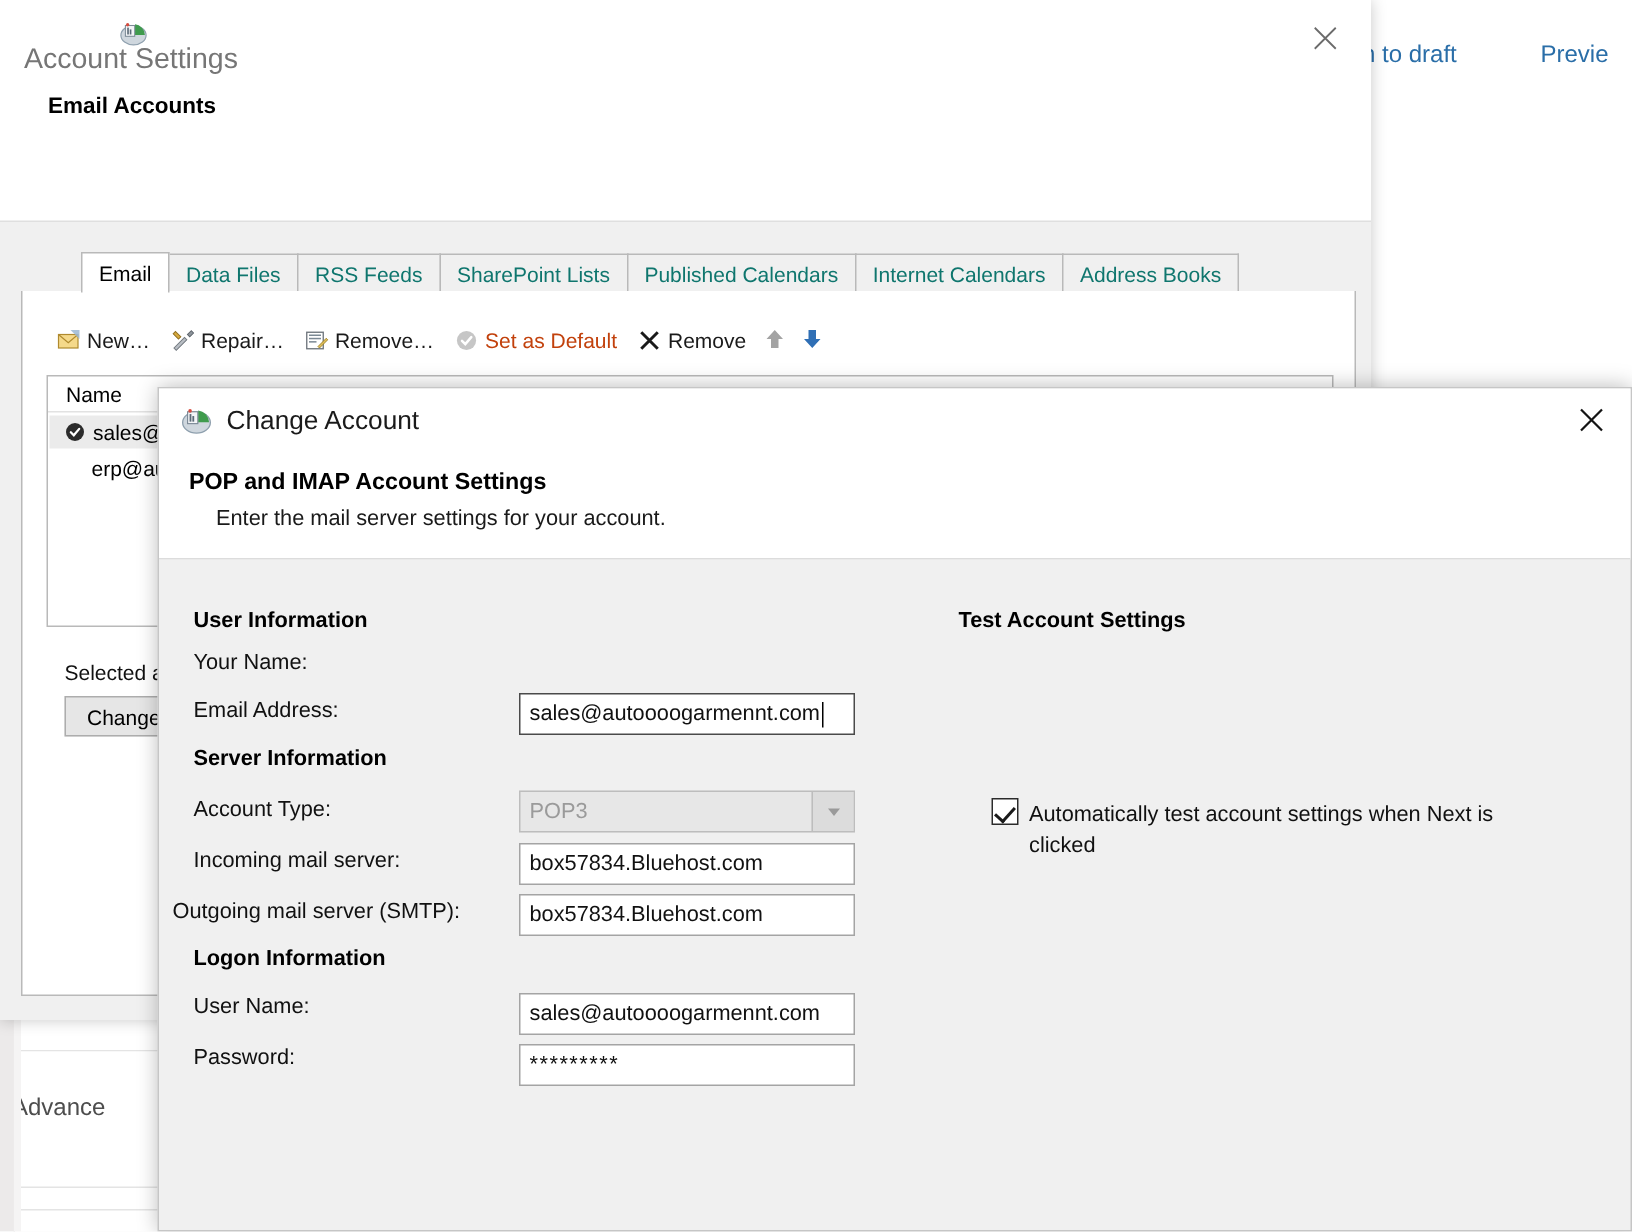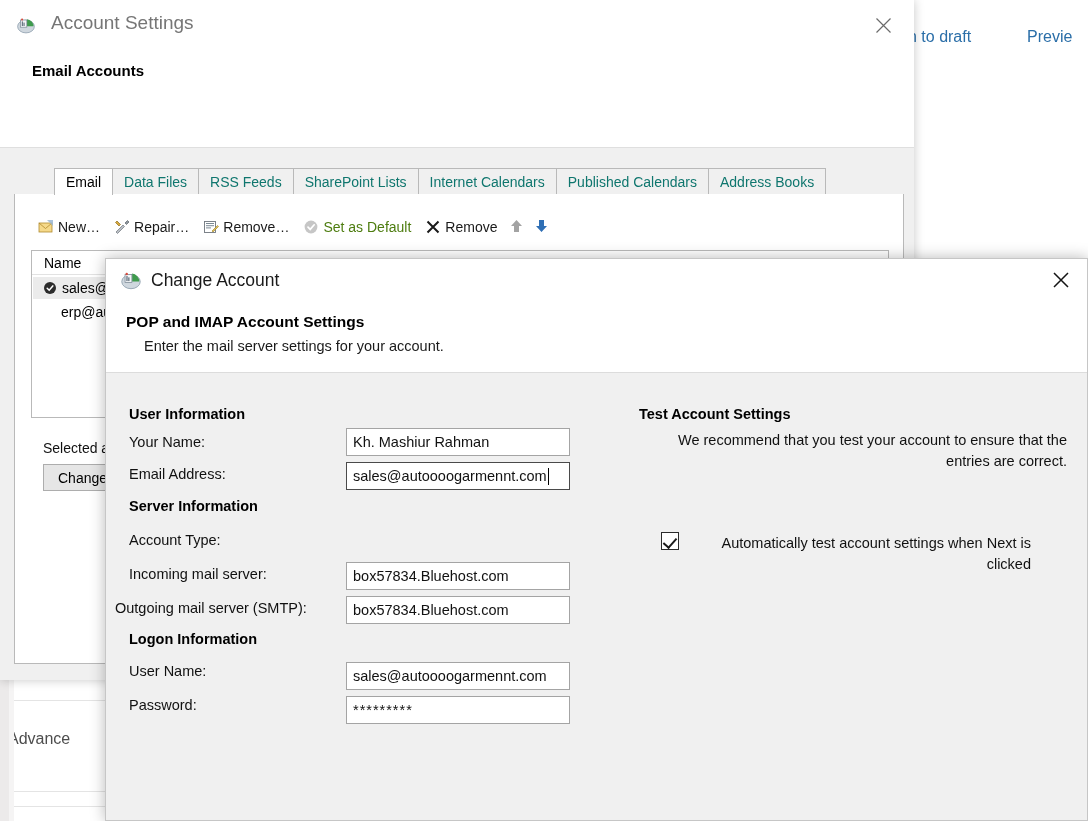--- a/index.html
+++ b/index.html
@@ -55,38 +55,38 @@
     position:absolute; left:0px; top:0px; width:914px; height:680px;
     background:#f0f0f0;
     box-shadow: 0 0 10px rgba(0,0,0,0.22);
   }
   #acct-header {
     position:absolute; left:0; top:0; width:914px; height:148px;
     background:#ffffff; border-bottom:1px solid #dfdfdf;
     box-sizing:border-box;
   }
   #acct-title-row {
-    position:absolute; left:16px; top:12px; display:flex; align-items:center; gap:19px;
+    position:absolute; left:16px; top:12px; display:flex; align-items:center; gap:1px;flex-direction:column;
   }
   #acct-title-text { font-size:19px; color:#767676; }
   #acct-close {
     position:absolute; right:14px; top:10px; width:34px; height:30px;
     display:flex; align-items:center; justify-content:center;
     color:#5a5a5a; font-size:20px; line-height:1; cursor:default;
   }
   #acct-heading {
     position:absolute; left:32px; top:62px; font-weight:bold; font-size:15px; color:#000;
   }
   #acct-subheading {
     position:absolute; left:56px; top:90px; font-size:14.5px; color:#1a1a1a;
   }
 
   
   #acct-tabs {
-    position:absolute; left:14px; top:168px; display:flex; align-items:flex-start;
+    position:absolute; left:14px; top:168px; display:flex; align-items:flex-end;
     height:27px; font-size:14px;padding-left:40px;
   }
   .acct-tab {
     height:26px; padding:0 11px; display:flex; align-items:center;
     border:1px solid #b9b9b9; border-bottom:none; background:#f0f0f0;
     color:#0f766e; margin-right:-1px; box-sizing:border-box;
   }
   .acct-tab.active {
     background:#ffffff; height:27px; color:#000; position:relative; z-index:2;
   }
@@ -97,21 +97,21 @@
 
   
   #acct-toolbar {
     position:absolute; left:16px; top:20px; display:flex; align-items:center;
     height:26px; font-size:14px; gap:0px;
   }
   .tb-item {
     display:flex; align-items:center; gap:4px; padding:2px 7px; white-space:nowrap;
     color:#1a1a1a;
   }
-  .tb-item.disabled { color:#4d7c0f; }
+  .tb-item.disabled { color:#c2410c; }
   .tb-arrow { padding:2px 6px; font-size:14px; }
 
   .ico { width:16px; height:16px; position:relative; display:inline-block; flex:0 0 16px; }
 
   
   #acct-listbox {
     position:absolute; left:16px; top:56px; width:858px; height:168px;
     border:1px solid #b9b9b9; background:#fff; box-sizing:border-box;
   }
   #acct-list-header {
@@ -159,21 +159,21 @@
     font-size:21px; line-height:1;
   }
   #chg-heading {
     position:absolute; left:20px; top:54px; font-weight:bold; font-size:15.5px;
   }
   #chg-subheading {
     position:absolute; left:38px; top:79px; font-size:14.5px; color:#1a1a1a;
   }
 
   
-  #chg-body { position:absolute; left:0; top:114px; width:100%; height:449px;text-align:right; }
+  #chg-body { position:absolute; left:0; top:114px; width:100%; height:449px; }
 
   .sec-title { position:absolute; font-weight:bold; font-size:14.5px; color:#000; }
   .fld-label { position:absolute; font-size:14.5px; color:#111; white-space:nowrap; }
   .tbox {
     position:absolute; height:28px; border:1px solid #a4a4a4; background:#fff;
     box-sizing:border-box; display:flex; align-items:center;
     padding-left:6px; font-size:14.5px; color:#111; white-space:nowrap; overflow:hidden;
   }
   .tbox.focused { border:1px solid #4a4a4a; }
   .tbox.disabled { background:#e7e7e7; color:#9a9a9a; border:1px solid #bdbdbd; }
@@ -259,24 +259,24 @@
     <div class="acct-tab">
         <span>Data Files</span>
       </div>
     <div class="acct-tab">
         <span>RSS Feeds</span>
       </div>
     <div class="acct-tab">
         <span>SharePoint Lists</span>
       </div>
     <div class="acct-tab">
+        <span>Published Calendars</span>
+      </div>
+    <div class="acct-tab">
         <span>Internet Calendars</span>
-      </div>
-    <div class="acct-tab">
-        <span>Published Calendars</span>
       </div>
     <div class="acct-tab">
         <span>Address Books</span>
       </div>
   </div>
 
   <div id="acct-panel">
 
     <div id="acct-toolbar">
       <div class="tb-item">
@@ -390,33 +390,36 @@
     </div>
     <div id="chg-heading">POP and IMAP Account Settings</div>
     <div id="chg-subheading">Enter the mail server settings for your account.</div>
   </div>
 
   <div id="chg-body">
 
     <div class="sec-title" style="left:23px; top:33px;">User Information</div>
 
     <div class="fld-label" style="left:23px; top:61px;">Your Name:</div>
-    <div class="tbox" style="left:240px; top:55px; width:224px;">
-      <span>Kh. Mashiur Rahman</span>
-    </div>
 
     <div class="fld-label" style="left:23px; top:93px;">Email Address:</div>
     <div class="tbox focused" style="left:240px; top:89px; width:224px;">
       <span>sales@autoooogarmennt.com</span>
         <span class="caret"></span>
     </div>
 
     <div class="sec-title" style="left:23px; top:125px;">Server Information</div>
 
     <div class="fld-label" style="left:23px; top:159px;">Account Type:</div>
+    <div class="tbox disabled" style="left:240px; top:154px; width:224px; position:absolute;">
+      <span>POP3</span>
+      <span class="combo-arrow">
+          <i></i>
+        </span>
+    </div>
 
     <div class="fld-label" style="left:23px; top:193px;">Incoming mail server:</div>
     <div class="tbox" style="left:240px; top:189px; width:224px;">
       <span>box57834.Bluehost.com</span>
     </div>
 
     <div class="fld-label" style="left:9px; top:227px;">Outgoing mail server (SMTP):</div>
     <div class="tbox" style="left:240px; top:223px; width:224px;">
       <span>box57834.Bluehost.com</span>
     </div>
@@ -427,20 +430,19 @@
     <div class="tbox" style="left:240px; top:289px; width:224px;">
       <span>sales@autoooogarmennt.com</span>
     </div>
 
     <div class="fld-label" style="left:23px; top:324px;">Password:</div>
     <div class="tbox" style="left:240px; top:323px; width:224px; letter-spacing:1px;">
       <span>*********</span>
     </div>
 
     <div class="sec-title" style="left:533px; top:33px;">Test Account Settings</div>
-    <div class="para" style="left:533px; top:57px; width:428px;">We recommend that you test your account to ensure that the entries are correct.</div>
 
 
     <div class="cbox checked" style="left:555px; top:159px;"></div>
     <div class="cbox-label" style="left:580px; top:160px; width:345px; line-height:21px;">Automatically test account settings when Next is clicked</div>
 
   </div>
 </div>
 
 </body></html>

